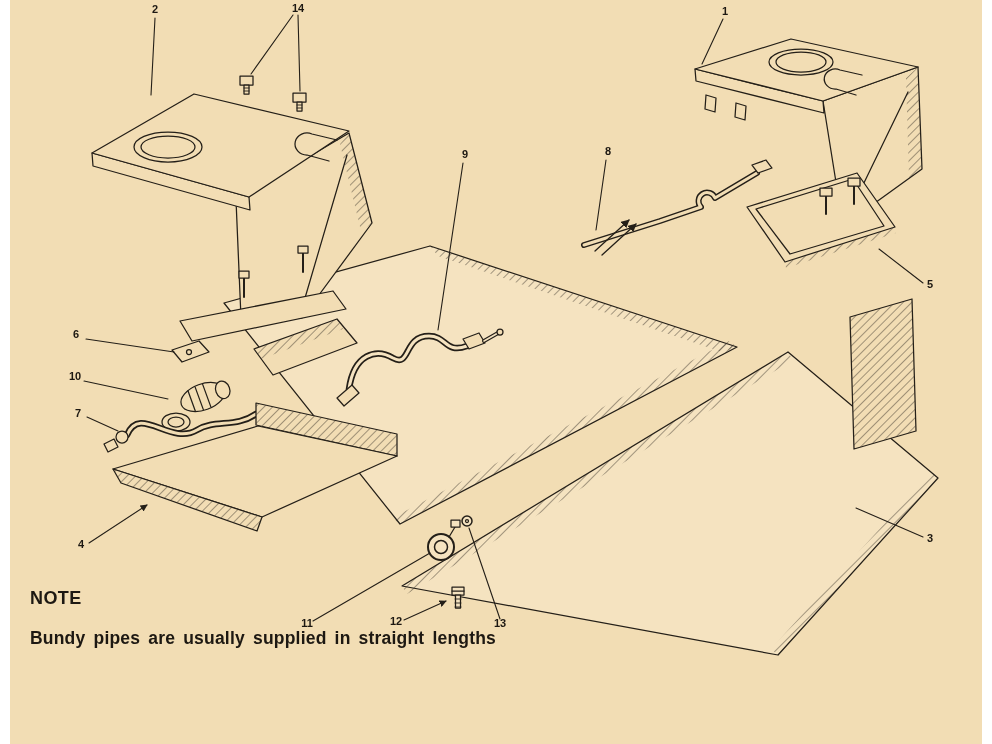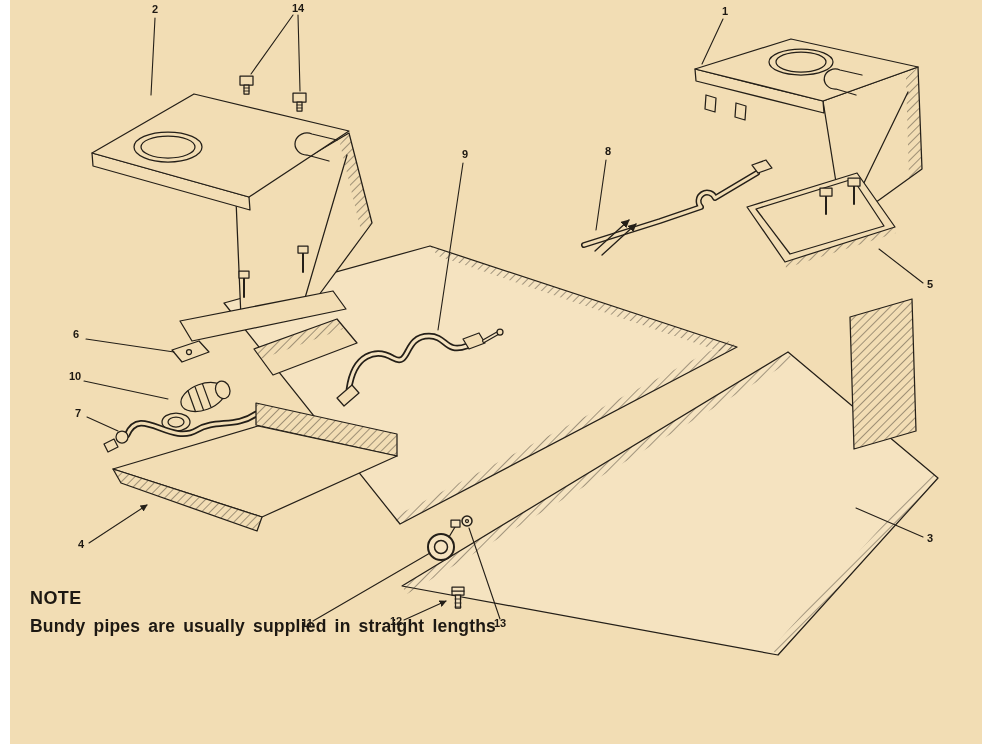--- a/index.html
+++ b/index.html
@@ -1,20 +1,20 @@
 <!DOCTYPE html>
 <html><head>
 <meta charset="utf-8">
 <style>
   html,body{margin:0;padding:0;background:#ffffff;}
   body{width:992px;height:744px;overflow:hidden;font-family:"Liberation Sans",sans-serif;}
   .stage{position:relative;width:992px;height:744px;}
   .stage svg{position:absolute;left:0;top:0;}
   .note{position:absolute;left:30px;top:588px;color:#1d1812;}
-  .note-title{font-size:18px;font-weight:700;letter-spacing:.4px;margin-bottom:7px;}
+  .note-title{font-size:18px;font-weight:700;letter-spacing:.4px;margin-bottom:19px;}
   .note-body{font-size:17.5px;font-weight:700;letter-spacing:.2px;word-spacing:3px;}
   text.callout{font-family:"Liberation Sans",sans-serif;font-size:11px;font-weight:700;fill:#1d1812;text-anchor:middle;}
 </style>
 </head>
 <body>
 
 <div class="stage">
 <svg width="992" height="744" viewBox="0 0 992 744">
   <defs>
     <pattern id="hatch" width="6" height="6" patternUnits="userSpaceOnUse" patternTransform="rotate(45)">

